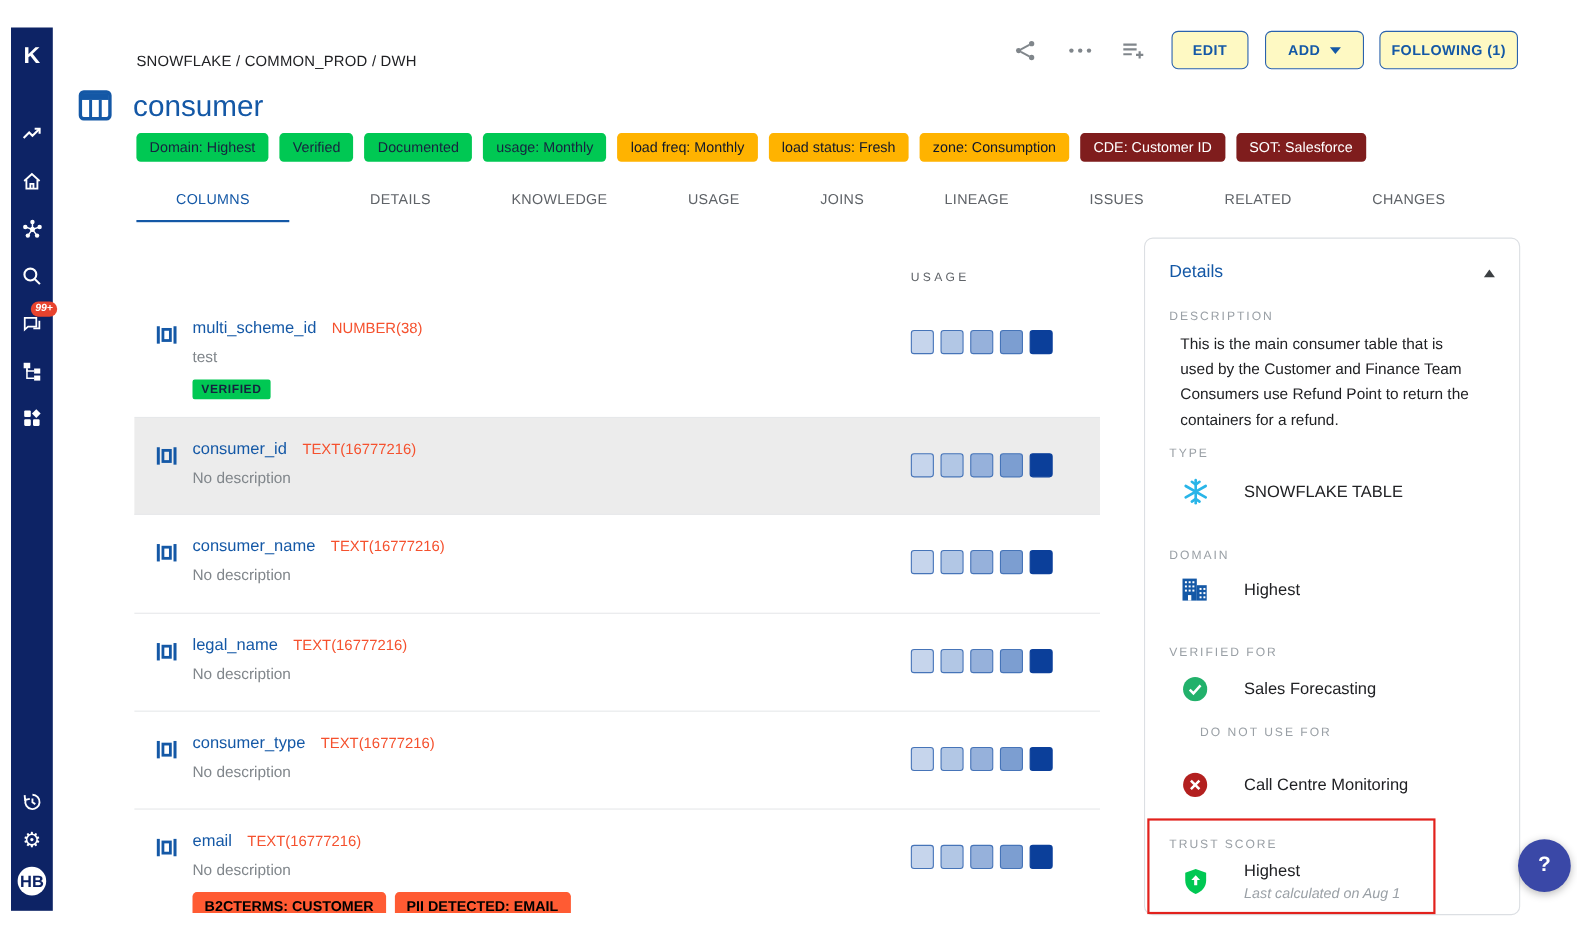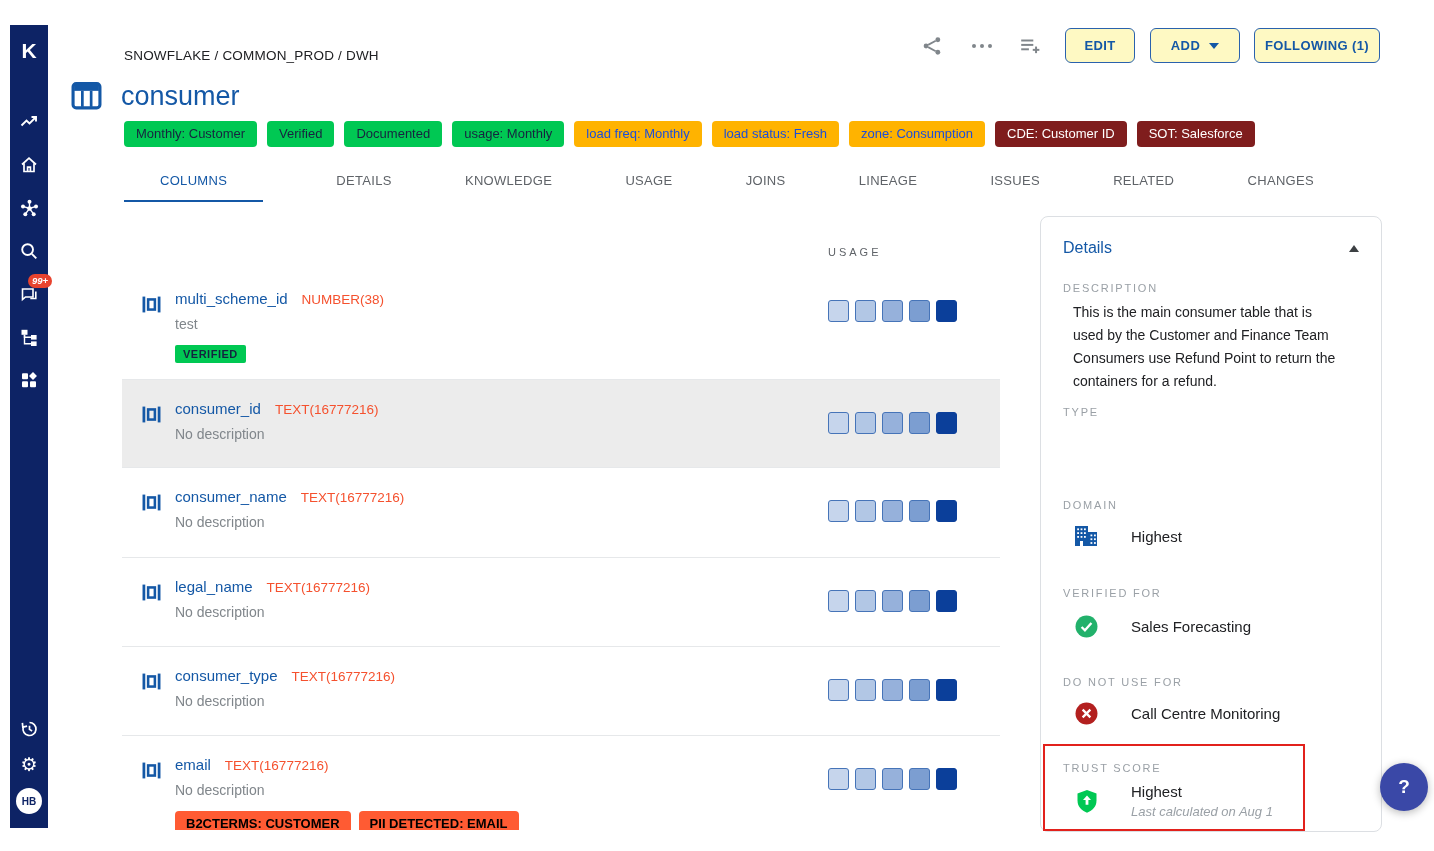--- a/index.html
+++ b/index.html
@@ -13,21 +13,21 @@
   .logo { margin-top:14px; color:#fff; font-size:21px; font-weight:700; cursor:pointer; }
   .side-nav { margin-top:48px; display:flex; flex-direction:column; gap:21px; align-items:center;font-style:italic; }
   .side-icon { width:22px; height:22px; display:flex; align-items:center; justify-content:center;
     position:relative; cursor:pointer; }
   .badge99 { position:absolute; top:-9px; left:10px; background:#E8432E; color:#fff;
     font-size:9.5px; font-weight:700; padding:2px 4px; border-radius:8px; line-height:1; }
   .side-bottom { margin-top:auto; margin-bottom:14px; display:flex; flex-direction:column;
     gap:13px; align-items:center; }
   .gear-glyph { color:#fff; font-size:19px; line-height:1; }
   .avatar { width:26px; height:26px; border-radius:50%; background:#fff; color:#0D2365;
-    font-size:10px; font-weight:700; display:flex; align-items:center; justify-content:center; }
+    font-size:15px; font-weight:700; display:flex; align-items:center; justify-content:center; }
 
   
   .breadcrumb { position:absolute; left:124px; top:48px; font-size:13.5px; color:#202124;
     letter-spacing:.2px; font-weight:500; }
   .title-icon { position:absolute; left:71px; top:80px; }
   .page-title { position:absolute; left:121px; top:81px; font-size:27px; font-weight:400; color:#1458A6; }
 
   .toolbar-icon { position:absolute; width:24px; height:24px; display:flex; align-items:center;
     justify-content:center; cursor:pointer; }
   .share-pos { left:920px; top:34px; }
@@ -43,21 +43,21 @@
   .btn-add { left:1150px; width:90px; }
   .btn-follow { left:1254px; width:126px; }
   .caret-down { width:0; height:0; border-left:5px solid transparent; border-right:5px solid transparent;
     border-top:6px solid #1458A6; }
 
   
   .tags-row { position:absolute; left:124px; top:121px; display:flex; gap:10px; }
   .pill { height:26px; line-height:26px; padding:0 12px; border-radius:4px; font-size:13px;
     font-weight:500; white-space:nowrap; cursor:pointer; }
   .pill.green { background:#00C853; color:#16233F; }
-  .pill.amber { background:#FFB300; color:#1d4ed8; }
+  .pill.amber { background:#FFB300; color:#0f172a; }
   .pill.red   { background:#7f1d1d; color:#fff; }
 
   
   .tabs { position:absolute; left:124px; top:163px; width:1190px; display:flex;
     justify-content:space-between; }
   .tab { font-size:13px; font-weight:500; color:#5F6368; letter-spacing:.3px; padding:10px 0 12px;
     cursor:pointer; }
   .tab.active { color:#1458A6; padding:10px 36px 12px; border-bottom:2px solid #1458A6; }
 
   
@@ -95,21 +95,21 @@
   
   .panel { position:absolute; left:1040px; top:216px; width:342px; height:616px;
     border:1px solid #DCDFE3; border-radius:8px; background:#fff; }
   .panel-title { position:absolute; left:22px; top:22px; font-size:16px; color:#1458A6; cursor:pointer; }
   .collapse-arrow { position:absolute; right:22px; top:28px; width:0; height:0;
     border-left:5px solid transparent; border-right:5px solid transparent;
     border-bottom:7px solid #3C4043; cursor:pointer; }
   .sec-label { position:absolute; left:22px; font-size:11px; letter-spacing:1.8px; color:#9AA0A6;
     font-weight:500; }
   .lbl-desc { top:65px; } .lbl-type { top:189px; } .lbl-domain { top:282px; }
-  .lbl-ver { top:370px; } .lbl-dnu { top:459px; } .lbl-trust { top:545px; }
+  .lbl-ver { top:370px; } .lbl-dnu { top:443px;margin-left:28px; } .lbl-trust { top:545px; }
   .panel-para { position:absolute; left:32px; top:84px; width:268px; font-size:14px;
     line-height:23px; color:#202124; }
   .item-row { position:absolute; left:32px; display:flex; gap:31px; align-items:center; }
   .ir-type { top:217px; } .ir-domain { top:308px; } .ir-ver { top:398px; }
   .ir-dnu { top:485px; } .ir-trust { top:566px; }
   .item-icon { width:27px; display:flex; justify-content:center; }
   .item-value { font-size:15px; color:#202124; }
   .item-subtext { font-size:13px; color:#9AA0A6; margin-top:4px;font-style:italic; }
 
   
@@ -257,21 +257,21 @@
   </button>
   <button class="btn btn-add">
     <span>ADD</span>
     <span class="caret-down"></span>
   </button>
   <button class="btn btn-follow">
     <span>FOLLOWING (1)</span>
   </button>
 
   <div class="tags-row">
-    <span class="pill green">Monthly: Customer</span>
+    <span class="pill green">Domain: Highest</span>
     <span class="pill green">Verified</span>
     <span class="pill green">Documented</span>
     <span class="pill green">usage: Monthly</span>
     <span class="pill amber">load freq: Monthly</span>
     <span class="pill amber">load status: Fresh</span>
     <span class="pill amber">zone: Consumption</span>
     <span class="pill red">CDE: Customer ID</span>
     <span class="pill red">SOT: Salesforce</span>
   </div>
 
@@ -443,20 +443,32 @@
   </div>
 
   <div class="panel">
     <div class="panel-title">Details</div>
     <div class="collapse-arrow"></div>
 
     <div class="sec-label lbl-desc">DESCRIPTION</div>
     <div class="panel-para">This is the main consumer table that is used by the Customer and Finance Team Consumers use Refund Point to return the containers for a refund.</div>
 
     <div class="sec-label lbl-type">TYPE</div>
+    <div class="item-row ir-type">
+      <span class="item-icon">
+        <svg width="26" height="26" viewBox="0 0 26 26" stroke="#29B5E8" stroke-width="2.4" stroke-linecap="round">
+            <path d="M13 2.5 V23.5"></path>
+            <path d="M3.9 7.8 L22.1 18.2"></path>
+            <path d="M22.1 7.8 L3.9 18.2"></path>
+            <path d="M9.5 4 L13 6.5 L16.5 4" fill="none"></path>
+            <path d="M9.5 22 L13 19.5 L16.5 22" fill="none"></path>
+          </svg>
+      </span>
+      <span class="item-value">SNOWFLAKE TABLE</span>
+    </div>
 
     <div class="sec-label lbl-domain">DOMAIN</div>
     <div class="item-row ir-domain">
       <span class="item-icon">
         <svg width="25" height="22" viewBox="0 0 25 22">
             <rect x="1" y="1" width="13" height="20" fill="#1458A6"></rect>
             <rect x="14" y="7" width="9" height="14" fill="#1458A6"></rect>
             <g fill="#fff">
               <rect x="3.2" y="3.4" width="1.8" height="1.8"></rect>
               <rect x="6.6" y="3.4" width="1.8" height="1.8"></rect>

